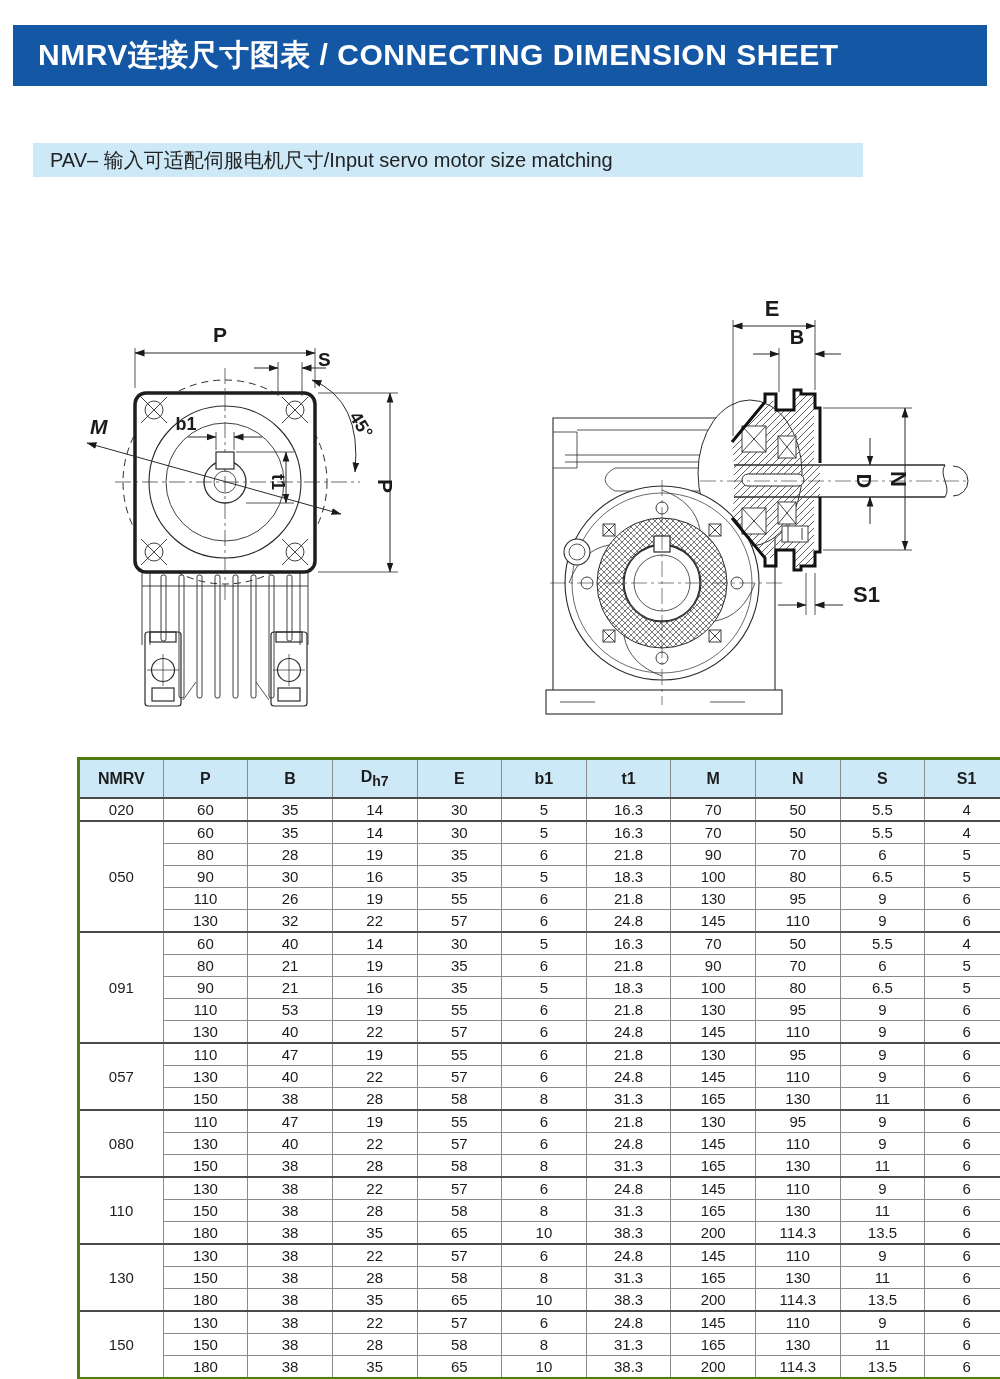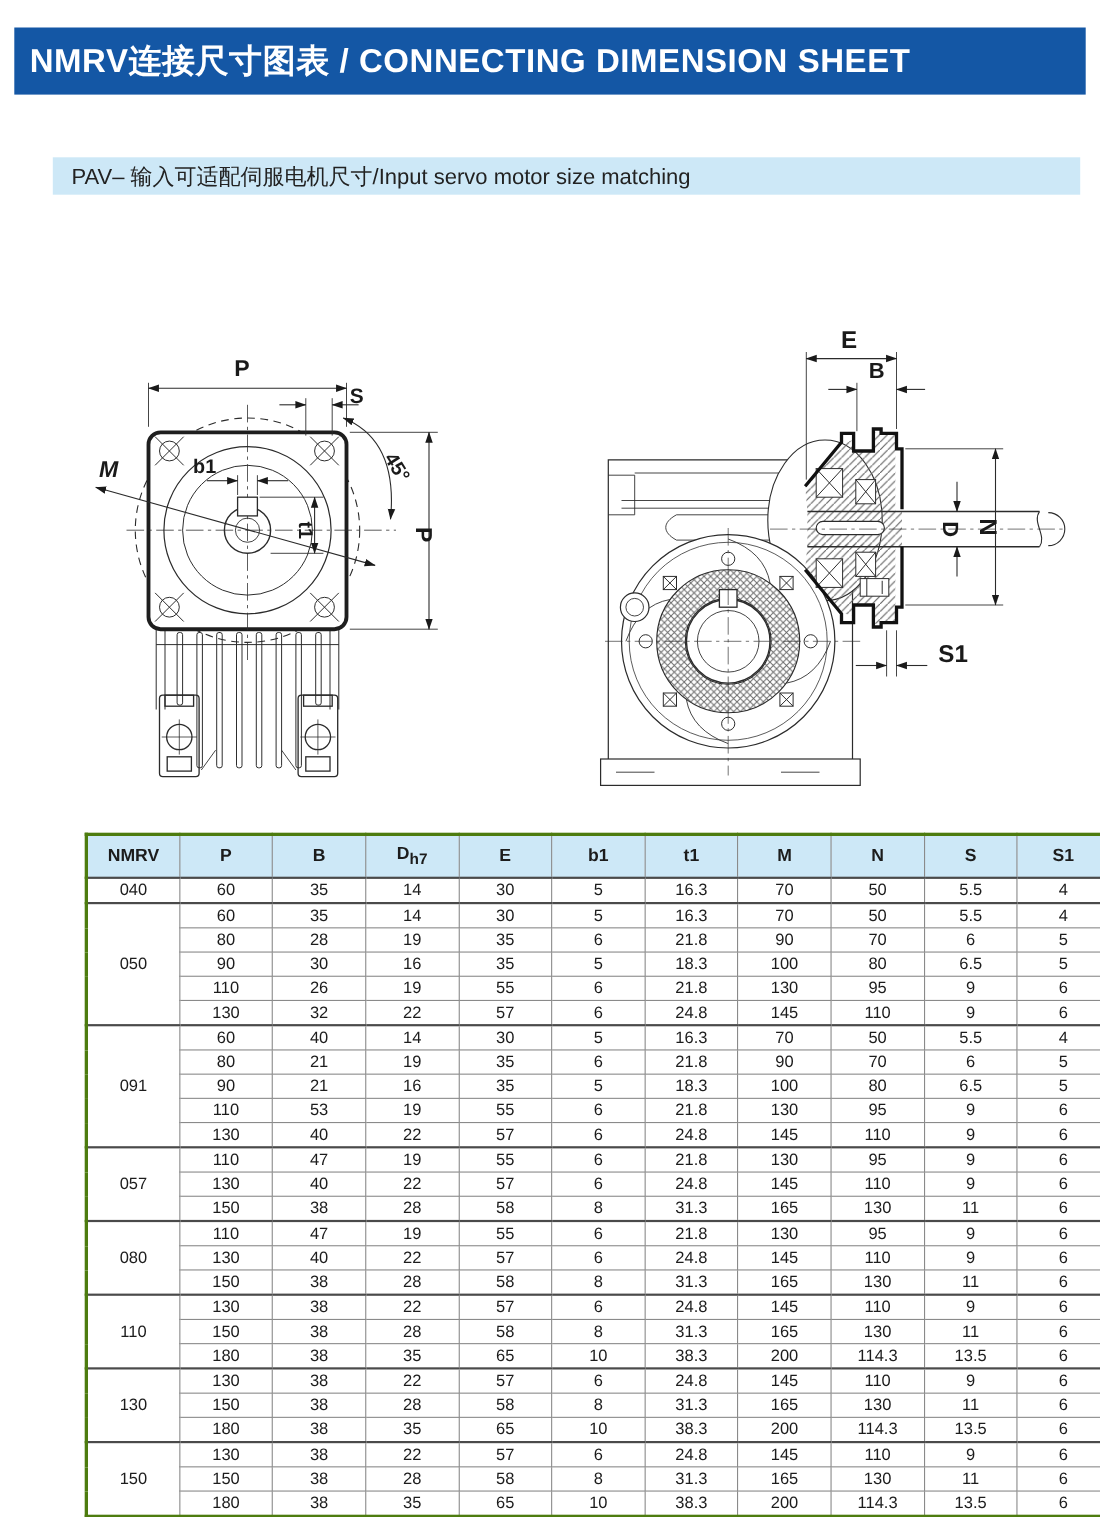--- a/index.html
+++ b/index.html
@@ -1,19 +1,19 @@
 <!DOCTYPE html>
 <html><head>
 <meta charset="utf-8">
 <style>
   html,body{margin:0;padding:0;background:#ffffff;}
   body{width:1000px;height:1379px;position:relative;font-family:"Liberation Sans",sans-serif;overflow:hidden;}
   .banner{position:absolute;left:13px;top:25px;width:974px;height:61px;display:flex;align-items:center;}
-  .banner span{color:#ffffff;font-size:30px;font-weight:bold;padding-left:14px;letter-spacing:0.5px;}
-  .subtitle{position:absolute;left:48px;top:143px;width:934px;height:34px;display:flex;align-items:center;}
+  .banner span{color:#ffffff;font-size:30px;font-weight:bold;padding-left:25px;letter-spacing:0.5px;}
+  .subtitle{position:absolute;left:33px;top:143px;width:830px;height:34px;display:flex;align-items:center;}
   .subtitle span{color:#222222;font-size:20px;padding-left:17px;}
   .drawing{position:absolute;}
   #front-svg{left:60px;top:300px;}
   #side-svg{left:520px;top:290px;}
   table.dim{position:absolute;left:33px;top:757px;width:934px;border-collapse:collapse;table-layout:fixed;}
   table.dim th, table.dim td{border:1px solid #8a8a8a;text-align:center;vertical-align:middle;color:#1c1c1c;padding:0;}
   table.dim th{height:37px;font-size:16px;font-weight:bold;border-bottom:2px solid #4a4a4a;}
   table.dim th sub{font-size:14px;}
   table.dim td{height:21px;font-size:15px;}
   table.dim{border:3px solid #4d7c0f;margin-left:44px;}
@@ -280,21 +280,21 @@
         <th>b1</th>
         <th>t1</th>
         <th>M</th>
         <th>N</th>
         <th>S</th>
         <th>S1</th>
       </tr>
   </thead>
   <tbody>
       <tr class="group-first">
-        <td rowspan="1">040</td>
+        <td rowspan="1">020</td>
         <td>60</td>
         <td>35</td>
         <td>14</td>
         <td>30</td>
         <td>5</td>
         <td>16.3</td>
         <td>70</td>
         <td>50</td>
         <td>5.5</td>
         <td>4</td>

